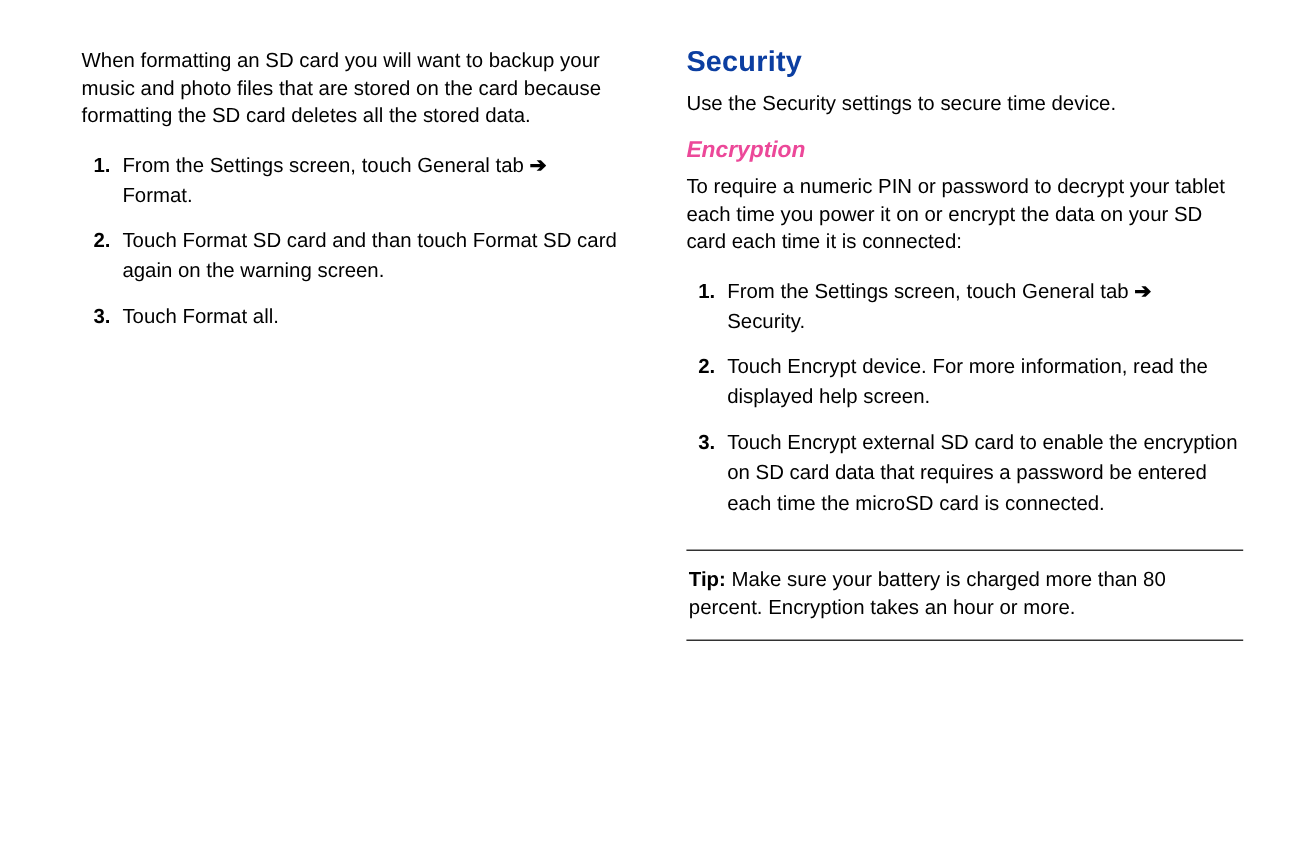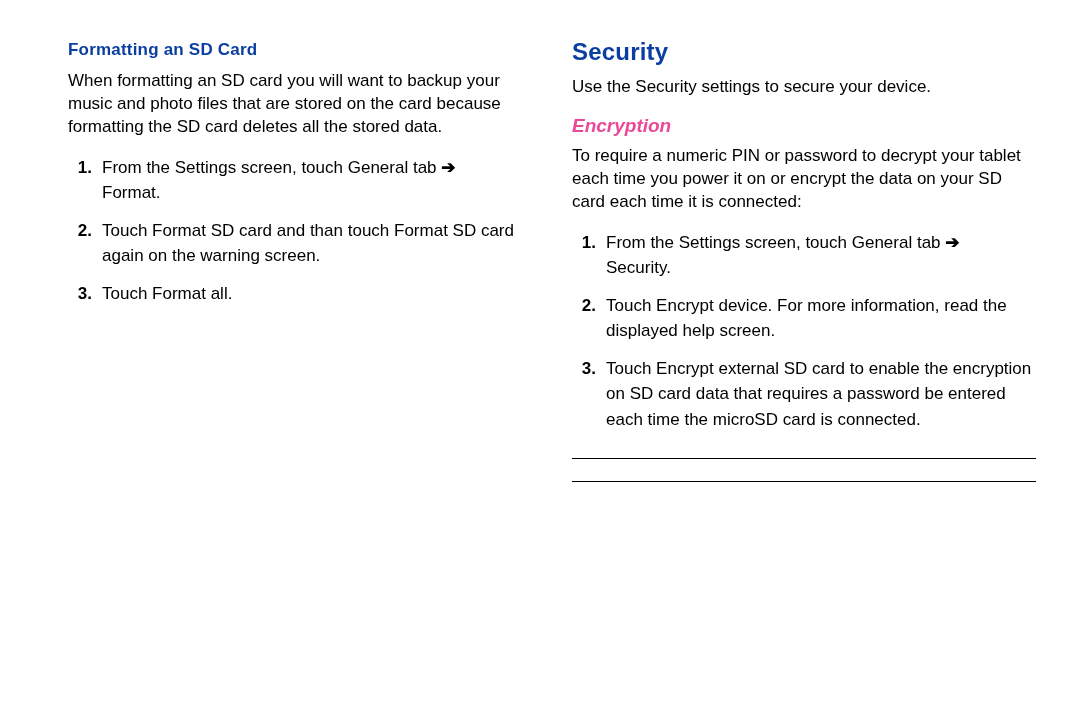--- a/index.html
+++ b/index.html
@@ -21,21 +21,20 @@
   .tip{font-size:17px;line-height:1.4;margin:4px 0 0 0;padding:0 2px}
   .tip .label{font-weight:700}
   .pagenum{font-size:15px;margin-top:auto;padding-top:40px}
 </style>
 </head>
 <body>
 
 <div class="page">
 
   <div class="col left">
-    <div class="h-blue-bold">Formatting an SD Card</div>
     <div class="para">When formatting an SD card you will want to backup your music and photo files that are stored on the card because formatting the SD card deletes all the stored data.</div>
 
     <ol class="ol">
       <li>
         <span class="num">1.</span>
         <span class="txt">
           <span>From the </span><span class="b">Settings</span><span> screen, touch </span><span class="b">General</span><span> tab </span><span class="arrow">➔</span><br><span class="b">Format</span><span>.</span>
         </span>
       </li>
       <li>
@@ -49,21 +48,21 @@
         <span class="txt">
           <span>Touch </span><span class="b">Format all</span><span>.</span>
         </span>
       </li>
     </ol>
 
   </div>
 
   <div class="col right">
     <div class="h-blue-big">Security</div>
-    <div class="para">Use the Security settings to secure your device.</div>
+    <div class="para">Use the Security settings to secure time device.</div>
 
     <div class="h-blue-italic">Encryption</div>
     <div class="para">To require a numeric PIN or password to decrypt your tablet each time you power it on or encrypt the data on your SD card each time it is connected:</div>
 
     <ol class="ol">
       <li>
         <span class="num">1.</span>
         <span class="txt">
           <span>From the </span><span class="b">Settings</span><span> screen, touch </span><span class="b">General</span><span> tab </span><span class="arrow">➔</span><br><span class="b">Security</span><span>.</span>
         </span>
@@ -76,16 +75,19 @@
       </li>
       <li>
         <span class="num">3.</span>
         <span class="txt">
           <span>Touch </span><span class="b">Encrypt external SD card</span><span> to enable the encryption on SD card data that requires a password be entered each time the microSD card is connected.</span>
         </span>
       </li>
     </ol>
 
     <hr class="hr">
+    <div class="tip">
+      <span class="label">Tip:</span><span> Make sure your battery is charged more than 80 percent. Encryption takes an hour or more.</span>
+    </div>
     <hr class="hr">
   </div>
 
 </div>
 
 </body></html>

